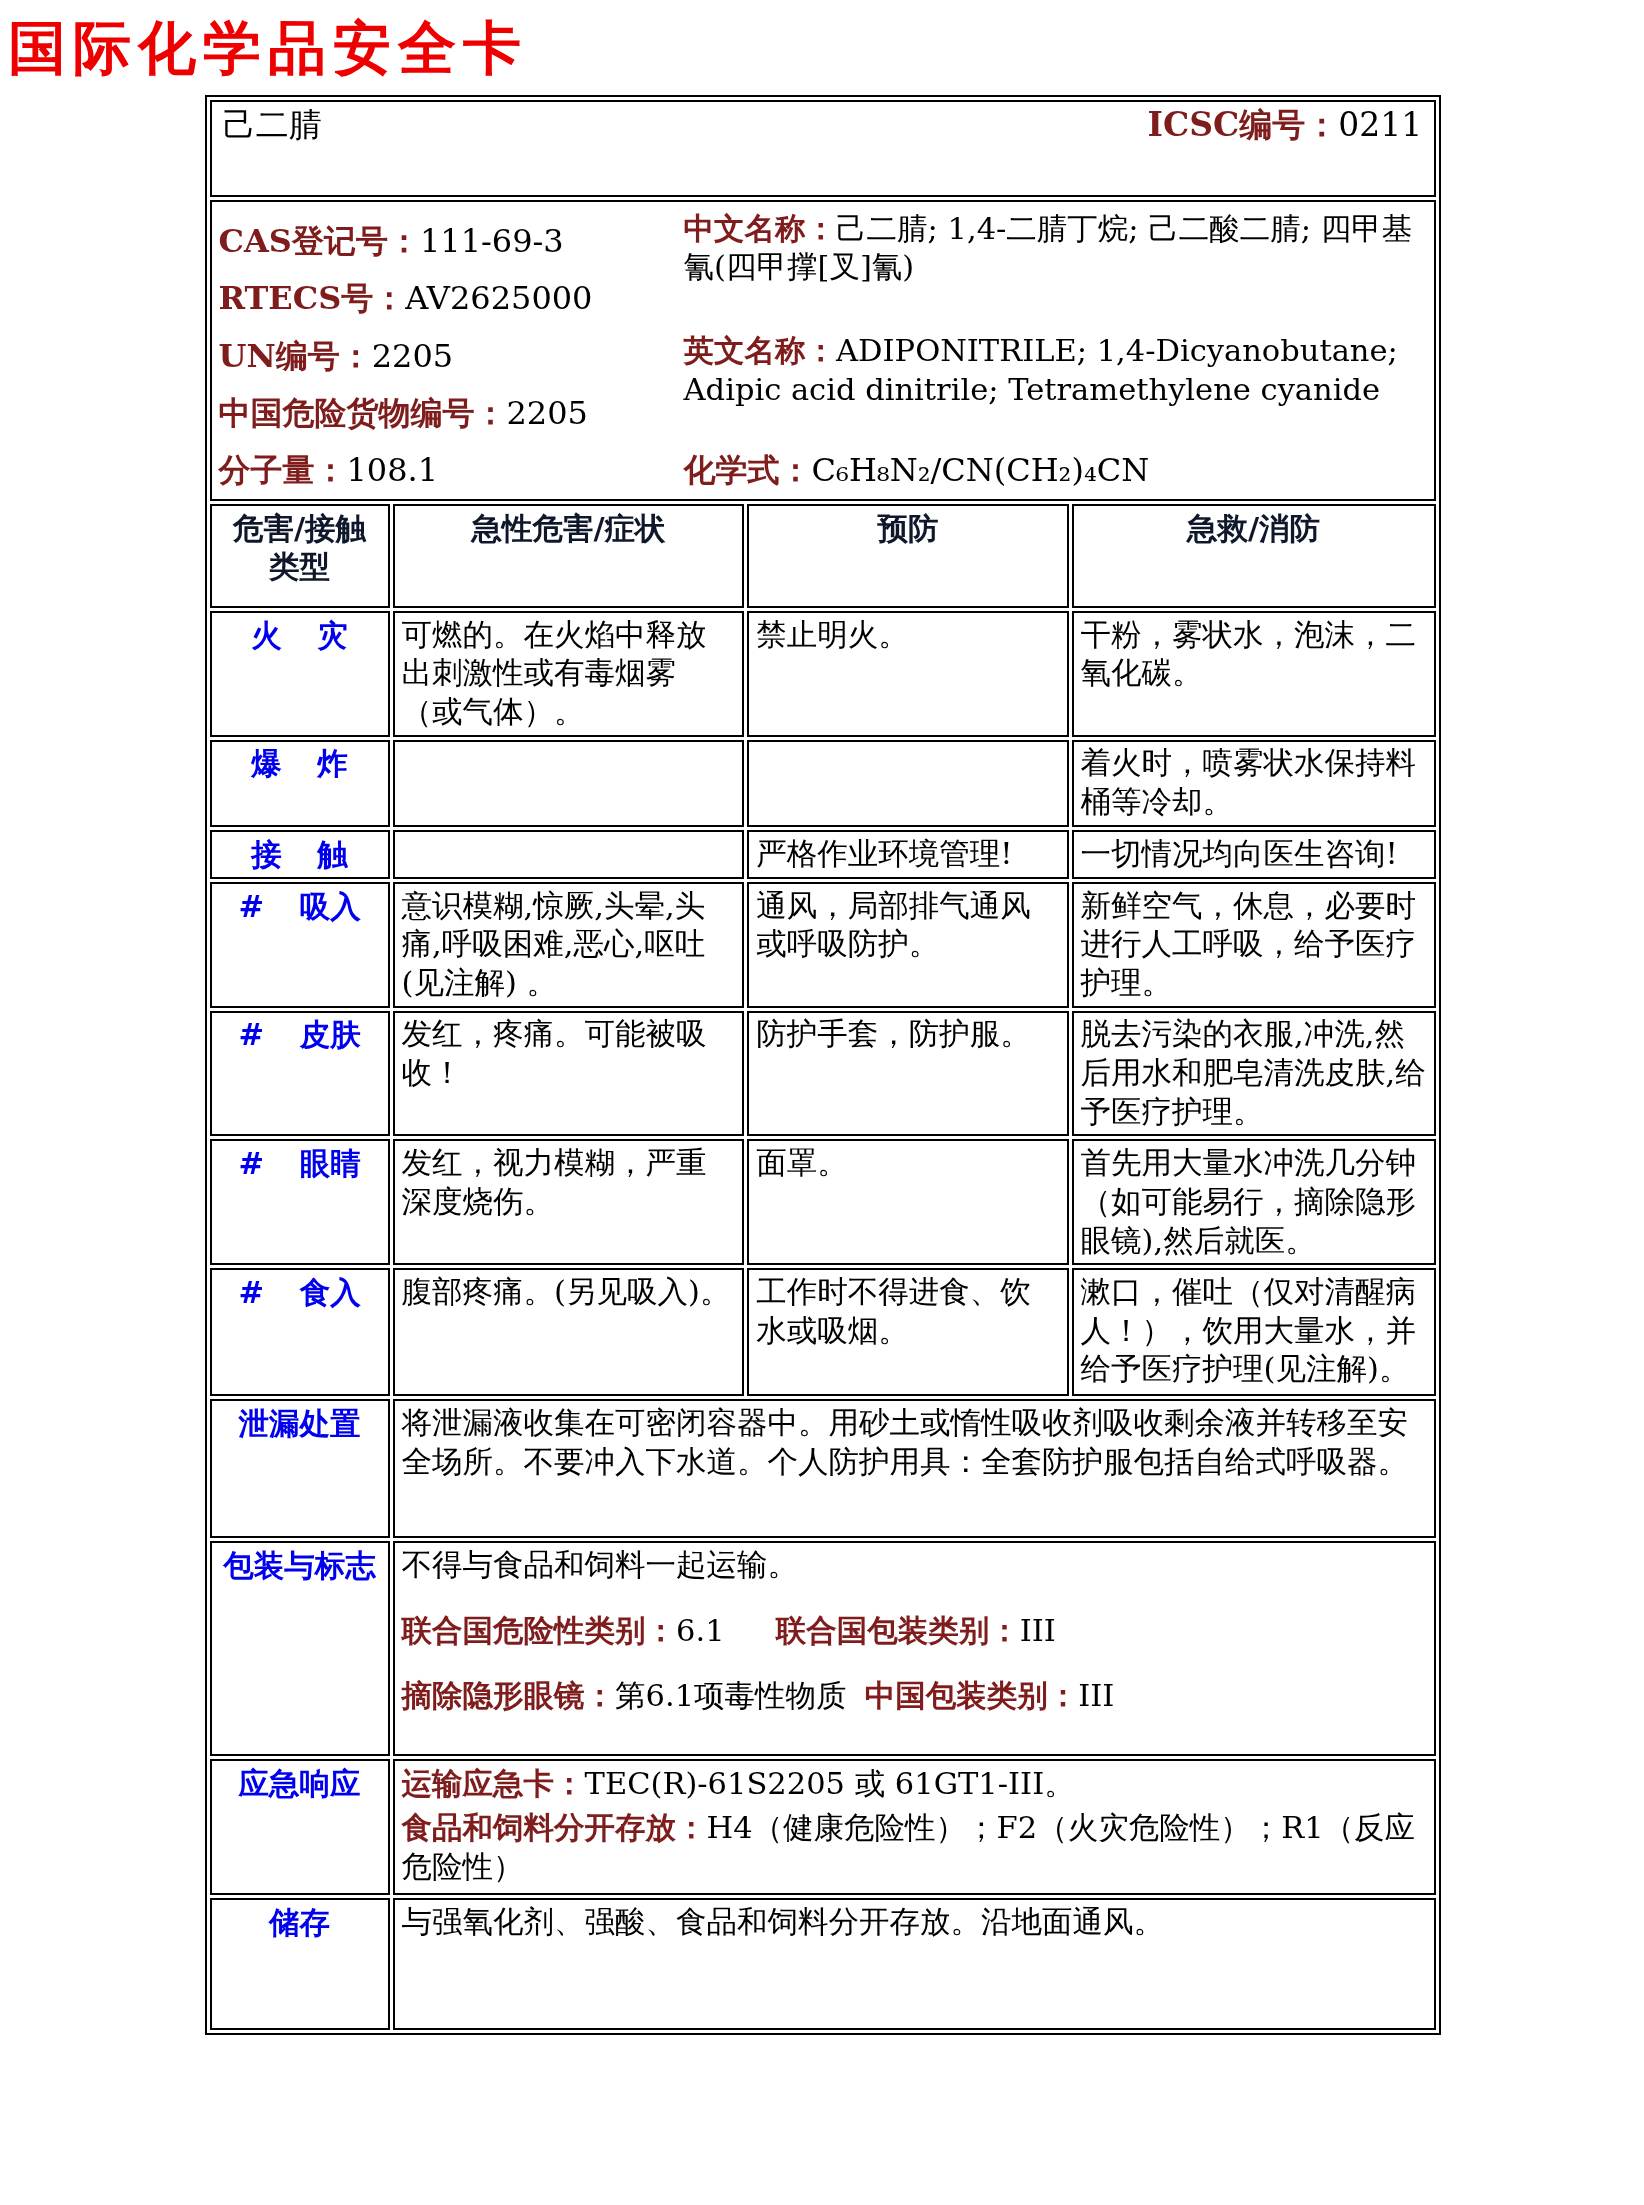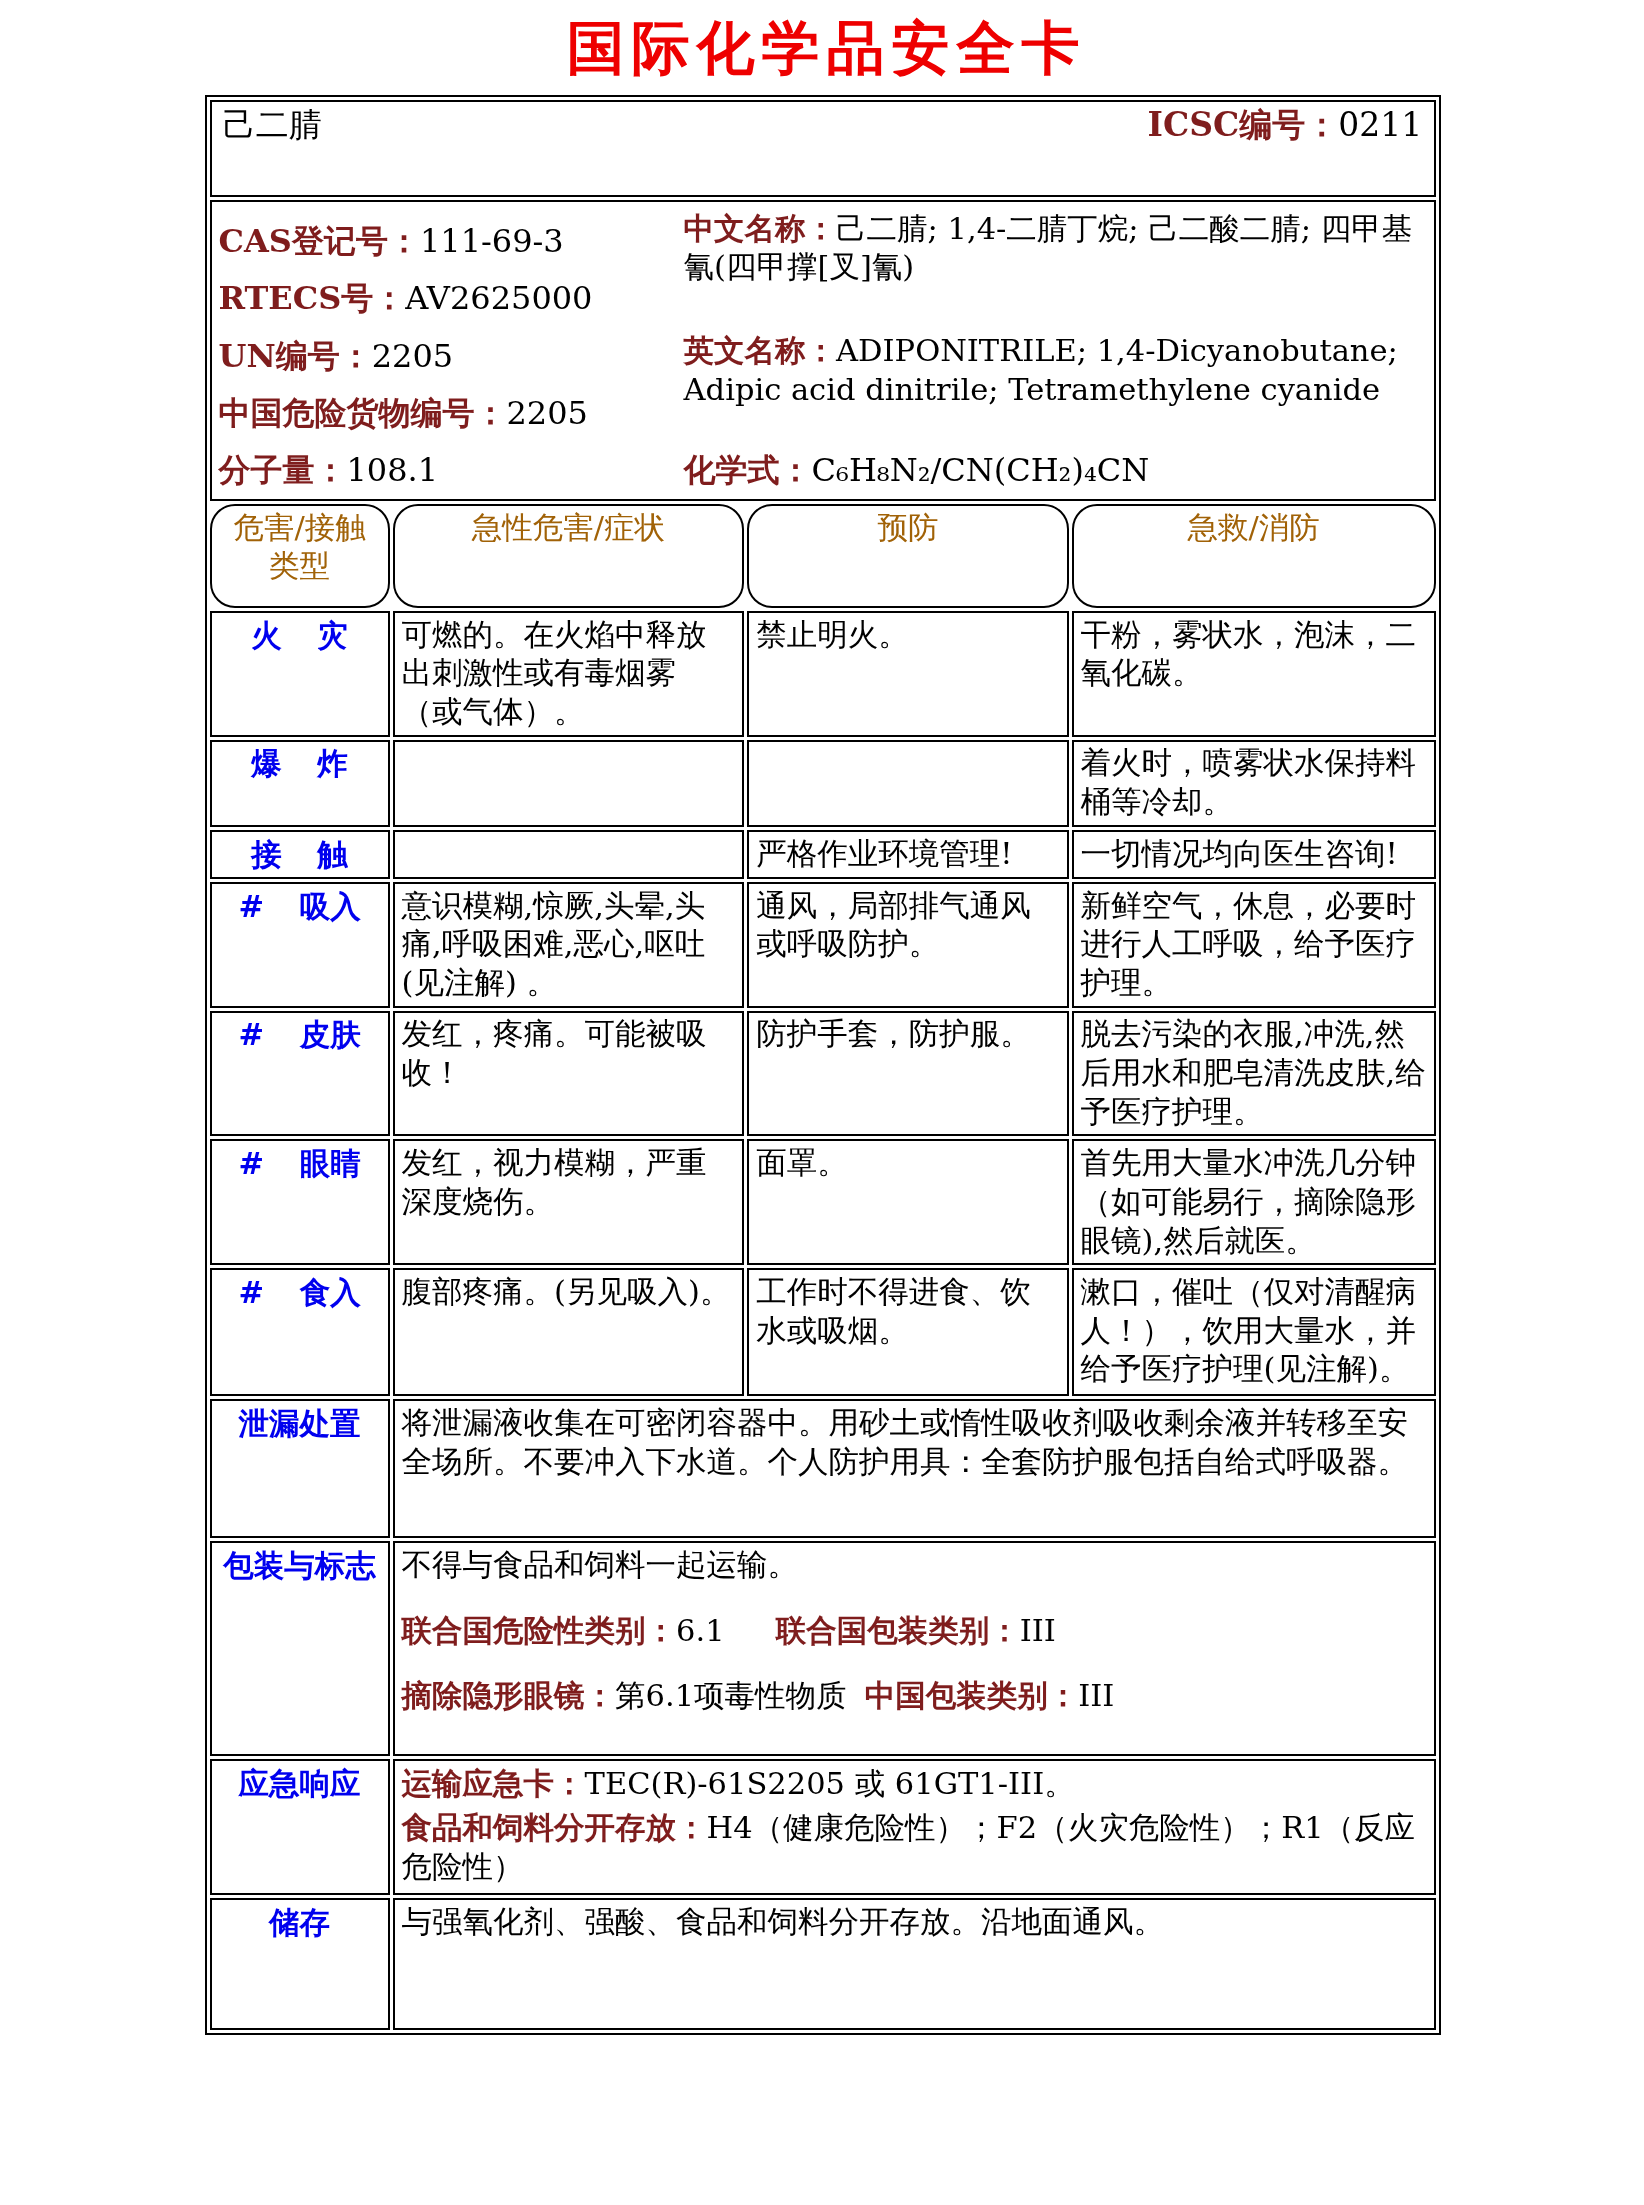--- a/index.html
+++ b/index.html
@@ -3,21 +3,21 @@
 <meta charset="utf-8">
 <style>
   html,body{
     margin:0;padding:0;background:#ffffff;
     width:1645px;height:2205px;
     font-family:"DejaVu Serif","Liberation Serif",serif;
     color:#000;
   }
   .page-title{
     margin:9.7px 0 7px 0;
-    text-align:center;
+    text-align:left;
     font-size:58px;
     font-weight:bold;
     color:#ee0000;
     letter-spacing:7px;
     font-family:"DejaVu Sans","Liberation Sans",sans-serif;
     padding-left:8px;
   }
   table.card{
     width:1236px;
     margin:0 auto;
@@ -39,21 +39,21 @@
   col.c1{width:14.8%} col.c2{width:28.9%} col.c3{width:26.4%} col.c4{width:29.9%}
 
   .blue{color:#7f1d1d;font-weight:bold;}
   .lblcell{
     text-align:center;vertical-align:middle;
     color:#0000ee;font-weight:bold;font-size:32px;
     word-spacing:25px;
   }
   .headcell{
     text-align:center;vertical-align:middle;
-    color:#a16207;font-weight:normal;font-size:32px;border-radius:25px;
+    color:#0f172a;font-weight:bold;font-size:32px;
   }
   
   .r-title  {height:97px}
   .r-identity{height:257px}
   .r-head   {height:104px}
   .r-fire   {height:114px}
   .r-expl   {height:76px}
   .r-contact{height:49px}
   .r-inhale {height:118px}
   .r-skin   {height:114px}

